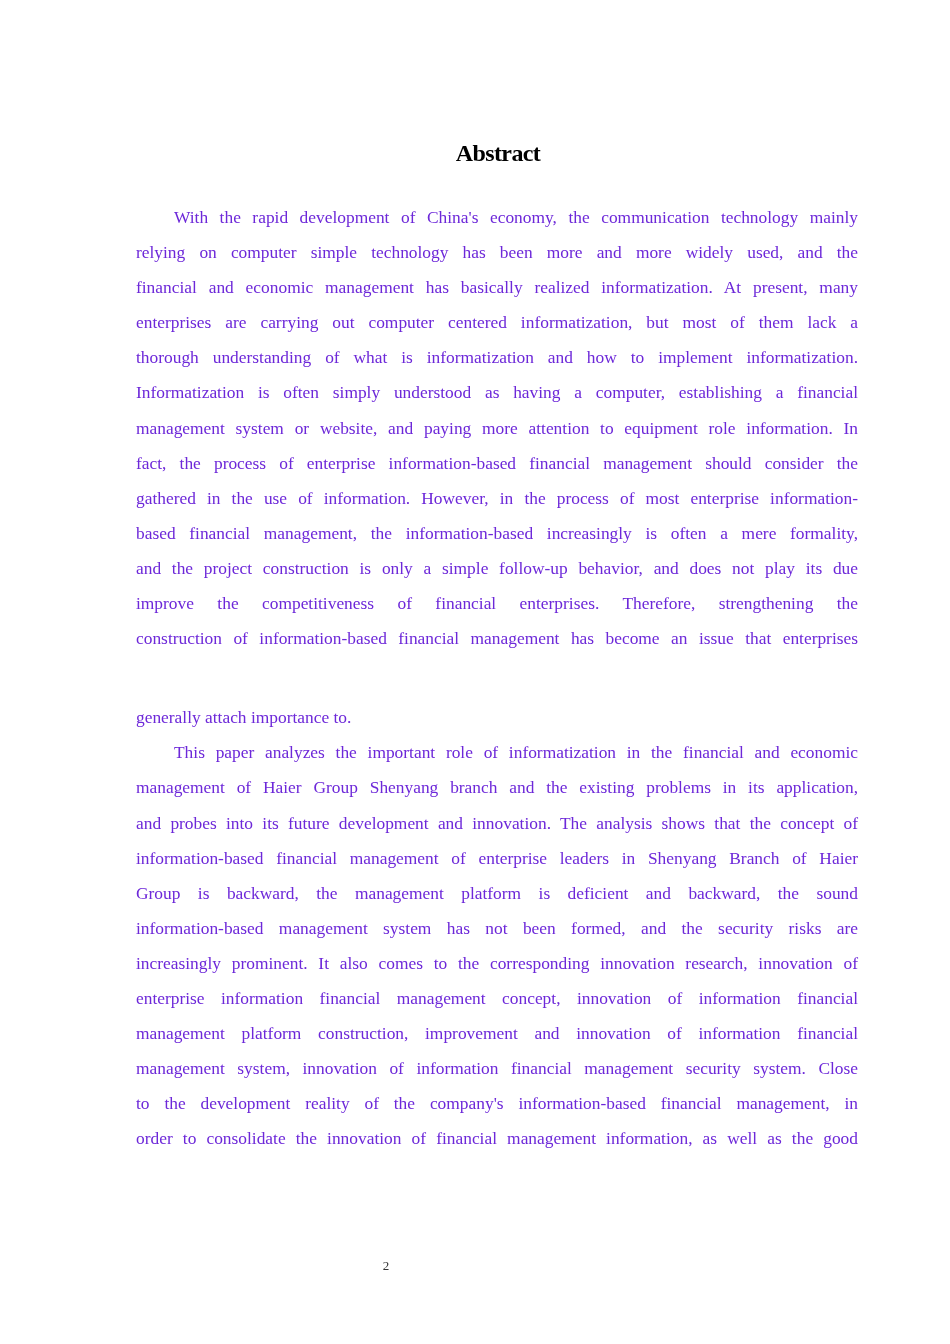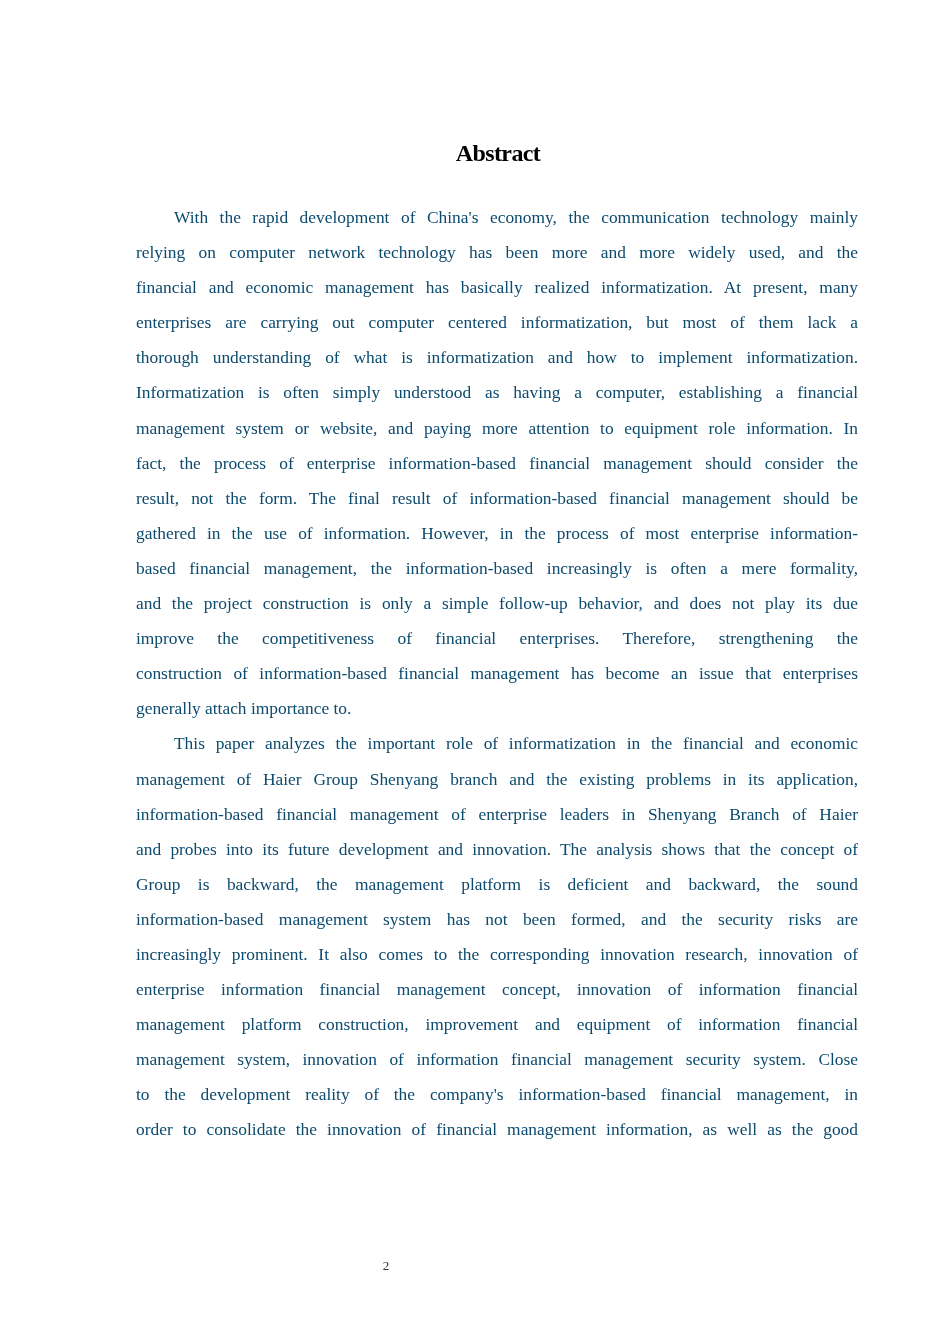--- a/index.html
+++ b/index.html
@@ -5,69 +5,68 @@
     html, body { margin: 0; padding: 0; background: #ffffff; }
     body { width: 950px; height: 1344px; position: relative; overflow: hidden; }
     .page { position: absolute; left: 0; top: 0; width: 950px; height: 1344px; background: #fff; padding-left: 12px; }
     .title {
       position: absolute; left: 0; width: 996px; top: 140px; text-align: center;
       font-family: "Liberation Serif", serif; font-weight: bold; font-size: 24px;
       color: #000; letter-spacing: -0.6px;
     }
     .body-text {
       position: absolute; left: 136px; width: 722px; top: 200px;
-      font-family: "Liberation Serif", serif; font-size: 17.4px; color: #0c4a6e;
+      font-family: "Liberation Serif", serif; font-size: 17.4px; color: #6d28d9;
     }
     .line {
       height: 35.1px; line-height: 35.1px; white-space: nowrap;
       text-align: justify; text-align-last: justify;
     }
     .line.indent { padding-left: 38px; }
-    .line.last { text-align-last: left; }
+    .line.last { text-align-last: left; margin-top: 44px; }
     .page-number {
       position: absolute; left: 374px; width: 24px; top: 1258px; text-align: center;
       font-family: "Liberation Serif", serif; font-size: 13px; color: #333;
     }
   </style>
 </head>
 <body>
 
 <div class="page">
   <div class="title">Abstract</div>
 
   <div class="body-text">
 
     <div>
       <div class="line indent">With the rapid development of China's economy, the communication technology mainly</div>
-      <div class="line">relying on computer network technology has been more and more widely used, and the</div>
+      <div class="line">relying on computer simple technology has been more and more widely used, and the</div>
       <div class="line">financial and economic management has basically realized informatization. At present, many</div>
       <div class="line">enterprises are carrying out computer centered informatization, but most of them lack a</div>
       <div class="line">thorough understanding of what is informatization and how to implement informatization.</div>
       <div class="line">Informatization is often simply understood as having a computer, establishing a financial</div>
       <div class="line">management system or website, and paying more attention to equipment role information. In</div>
       <div class="line">fact, the process of enterprise information-based financial management should consider the</div>
-      <div class="line">result, not the form. The final result of information-based financial management should be</div>
       <div class="line">gathered in the use of information. However, in the process of most enterprise information-</div>
       <div class="line">based financial management, the information-based increasingly is often a mere formality,</div>
       <div class="line">and the project construction is only a simple follow-up behavior, and does not play its due</div>
       <div class="line">improve the competitiveness of financial enterprises. Therefore, strengthening the</div>
       <div class="line">construction of information-based financial management has become an issue that enterprises</div>
       <div class="line last">generally attach importance to.</div>
     </div>
 
     <div>
       <div class="line indent">This paper analyzes the important role of informatization in the financial and economic</div>
       <div class="line">management of Haier Group Shenyang branch and the existing problems in its application,</div>
+      <div class="line">and probes into its future development and innovation. The analysis shows that the concept of</div>
       <div class="line">information-based financial management of enterprise leaders in Shenyang Branch of Haier</div>
-      <div class="line">and probes into its future development and innovation. The analysis shows that the concept of</div>
       <div class="line">Group is backward, the management platform is deficient and backward, the sound</div>
       <div class="line">information-based management system has not been formed, and the security risks are</div>
       <div class="line">increasingly prominent. It also comes to the corresponding innovation research, innovation of</div>
       <div class="line">enterprise information financial management concept, innovation of information financial</div>
-      <div class="line">management platform construction, improvement and equipment of information financial</div>
+      <div class="line">management platform construction, improvement and innovation of information financial</div>
       <div class="line">management system, innovation of information financial management security system. Close</div>
       <div class="line">to the development reality of the company's information-based financial management, in</div>
       <div class="line">order to consolidate the innovation of financial management information, as well as the good</div>
     </div>
   </div>
 
   <div class="page-number">2</div>
 </div>
 
 </body></html>

